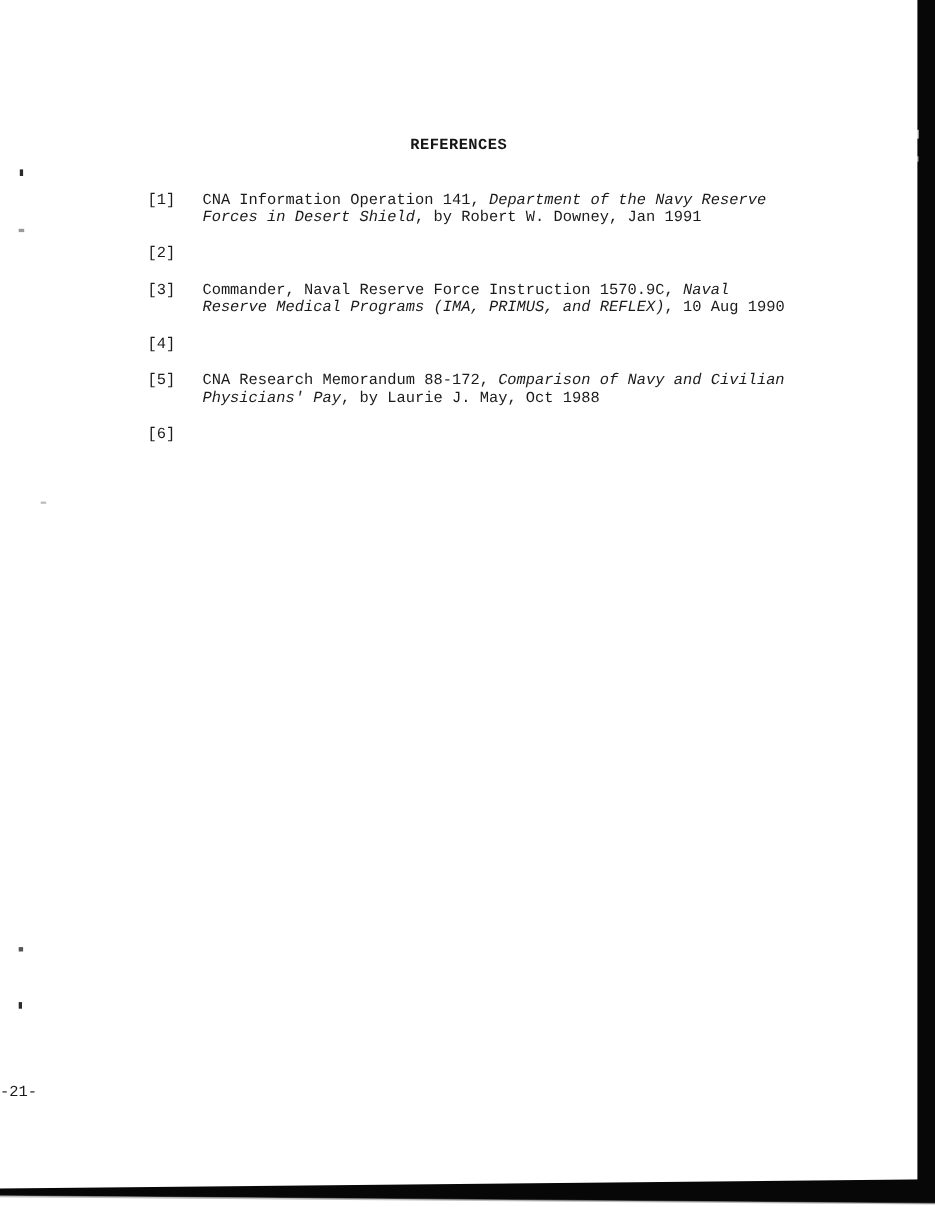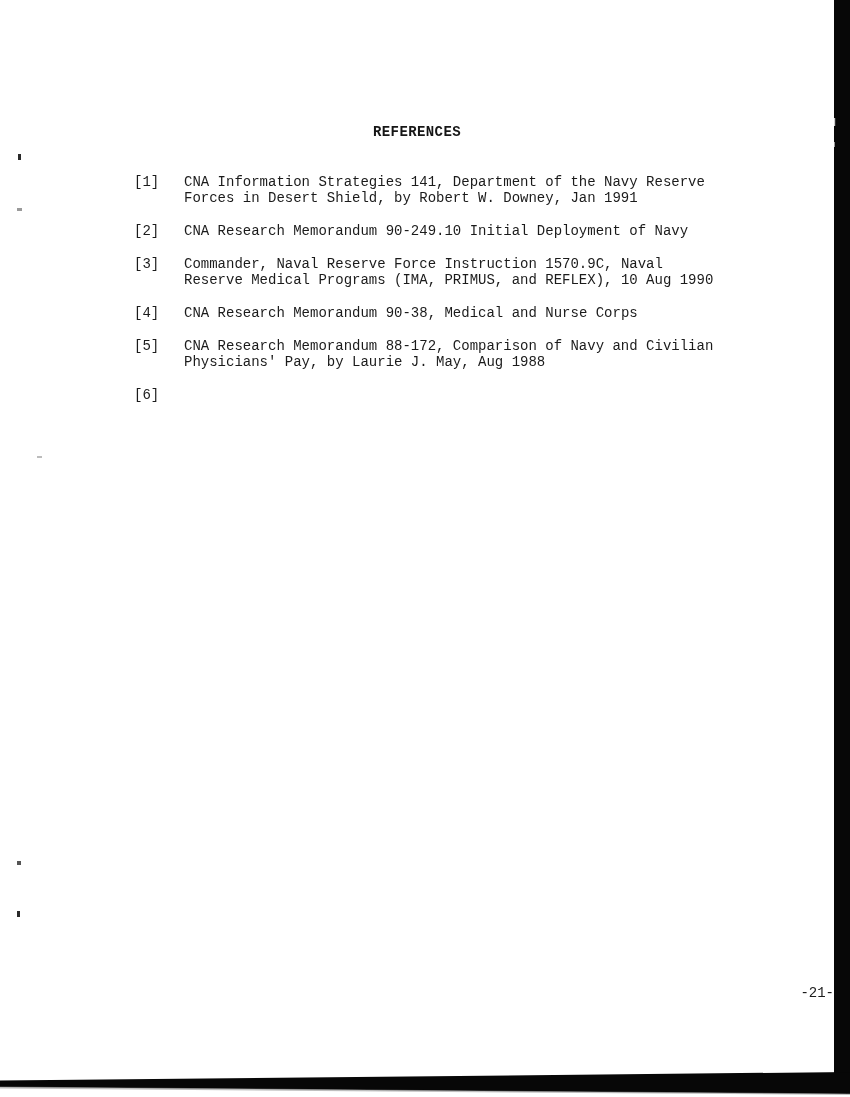--- a/index.html
+++ b/index.html
@@ -37,27 +37,27 @@
     display: flex;
     margin-bottom: 17px;
   }
   .ref-label {
     flex: 0 0 50px;
     width: 50px;
     white-space: pre;
   }
   .ref-text { flex: 1; }
   .ref-line { white-space: pre; }
-  .ital { }
+  .ital { font-style: italic; }
   .pageno {
     position: absolute;
     top: 985px;
     left: 0;
     width: 834px;
-    text-align: right;
+    text-align: left;
     font-size: 14px;
     line-height: 16px;
   }
   .scan-borders {
     position: absolute;
     top: 0;
     left: 0;
     pointer-events: none;
   }
   .speck { position: absolute; }
@@ -71,48 +71,46 @@
 <body>
 
 <div class="page">
 
   <h1 class="title">REFERENCES</h1>
 
   <div class="refs" id="refs">
       <div class="ref-item">
         <span class="ref-label">[1]</span>
         <span class="ref-text">
-          <div class="ref-line"><span>CNA Information Strategies 141, </span><span class="ital">Department of the Navy Reserve</span></div>
+          <div class="ref-line"><span>CNA Information Operation 141, </span><span class="ital">Department of the Navy Reserve</span></div>
           <div class="ref-line"><span class="ital">Forces in Desert Shield</span><span>, by Robert W. Downey, Jan 1991</span></div>
         </span>
       </div>
       <div class="ref-item">
         <span class="ref-label">[2]</span>
         <span class="ref-text">
-          <div class="ref-line"><span>CNA Research Memorandum 90-249.10 </span><span class="ital">Initial Deployment of Navy</span></div>
         </span>
       </div>
       <div class="ref-item">
         <span class="ref-label">[3]</span>
         <span class="ref-text">
           <div class="ref-line"><span>Commander, Naval Reserve Force Instruction 1570.9C, </span><span class="ital">Naval</span></div>
           <div class="ref-line"><span class="ital">Reserve Medical Programs (IMA, PRIMUS, and REFLEX)</span><span>, 10 Aug 1990</span></div>
         </span>
       </div>
       <div class="ref-item">
         <span class="ref-label">[4]</span>
         <span class="ref-text">
-          <div class="ref-line"><span>CNA Research Memorandum 90-38, </span><span class="ital">Medical and Nurse Corps</span></div>
         </span>
       </div>
       <div class="ref-item">
         <span class="ref-label">[5]</span>
         <span class="ref-text">
           <div class="ref-line"><span>CNA Research Memorandum 88-172, </span><span class="ital">Comparison of Navy and Civilian</span></div>
-          <div class="ref-line"><span class="ital">Physicians' Pay</span><span>, by Laurie J. May, Aug 1988</span></div>
+          <div class="ref-line"><span class="ital">Physicians' Pay</span><span>, by Laurie J. May, Oct 1988</span></div>
         </span>
       </div>
       <div class="ref-item">
         <span class="ref-label">[6]</span>
         <span class="ref-text">
         </span>
       </div>
     </div>
 
   <div class="pageno">-21-</div>

